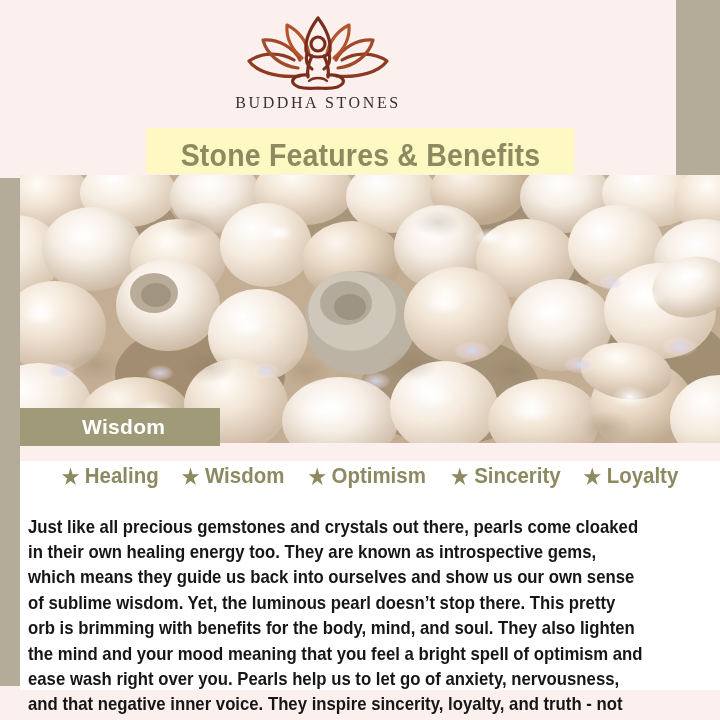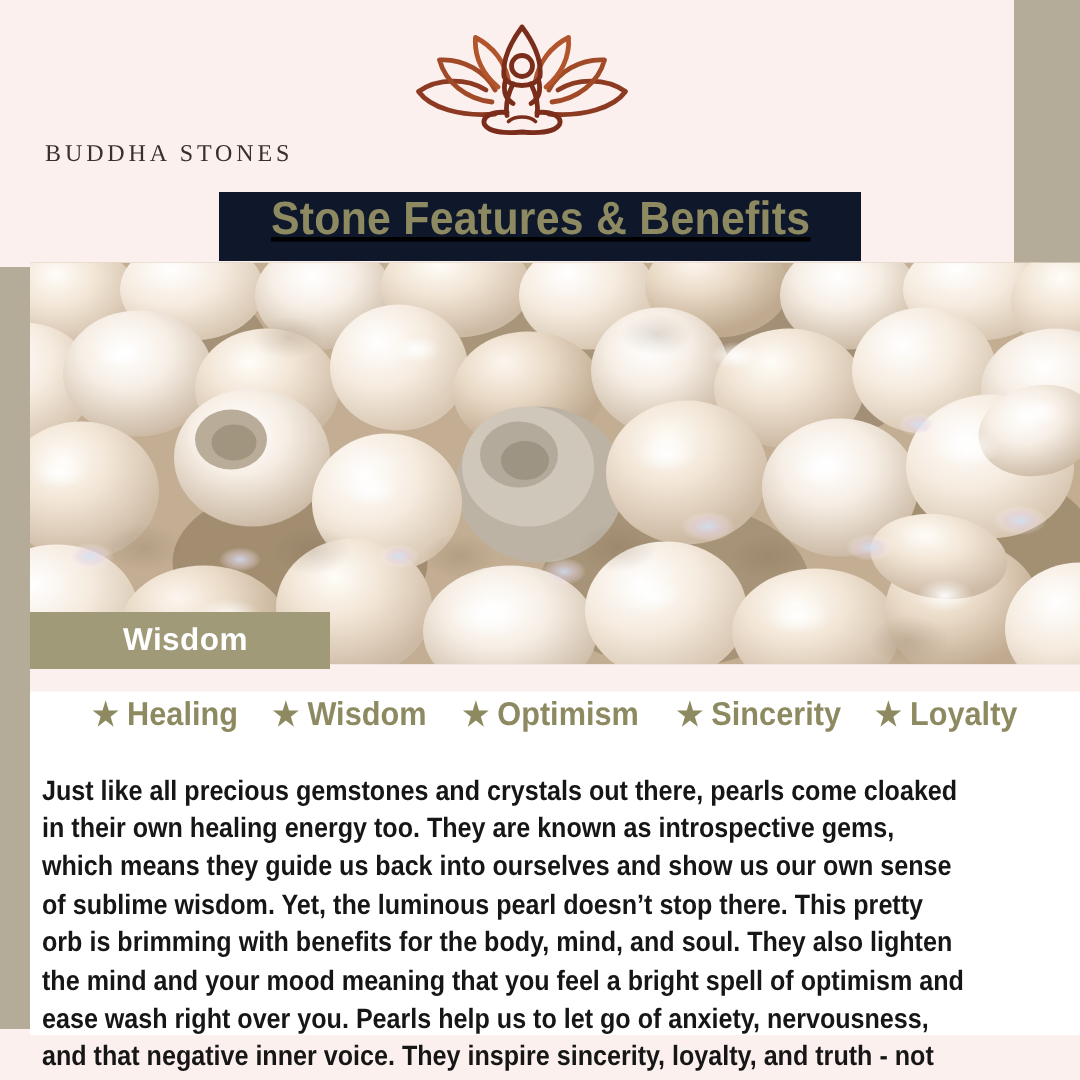--- a/index.html
+++ b/index.html
@@ -10,31 +10,31 @@
   }
   #stage{position:relative;width:720px;height:720px;overflow:hidden;background:#b4ac98;}
 
   
   .pink-panel{position:absolute;left:0;top:0;width:676px;height:178px;background:#fbf0ed;}
   .pink-bottom{position:absolute;left:0;bottom:0;width:720px;height:34px;background:#fbf0ed;}
   .khaki-bottom{position:absolute;left:0;bottom:0;width:670px;height:32px;background:#b4ac98;}
   .khaki-left{position:absolute;left:0;top:443px;width:46px;height:247px;background:#b4ac98;}
 
   
-  .logo-wrap{position:absolute;left:0;top:14px;width:636px;text-align:left;z-index:6;padding-left:30px;}
+  .logo-wrap{position:absolute;left:0;top:14px;width:636px;text-align:center;z-index:6;}
   .logo-mark{display:block;margin:0 auto;}
   .logo-text{
     margin-top:2px;font-family:"Liberation Serif", serif;
     font-size:16px;letter-spacing:2.6px;color:#3a2f2c;font-weight:400;
   }
 
   
   .title-banner{
     position:absolute;left:146px;top:128px;width:428px;height:46px;
-    background:#0f172a;z-index:7;display:flex;align-items:flex-start;justify-content:center;text-decoration:underline;
+    background:#fef9c3;z-index:7;display:flex;align-items:flex-end;justify-content:center;
   }
   .title-banner .txt{
     font-size:31px;font-weight:bold;color:#8d8a62;
     transform:scaleX(.92);transform-origin:center;white-space:nowrap;
     letter-spacing:.2px;
   }
 
   
   .hero{
     position:absolute;left:20px;top:175px;width:700px;height:268px;

